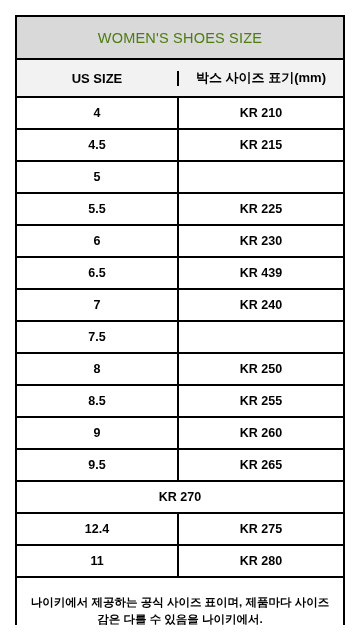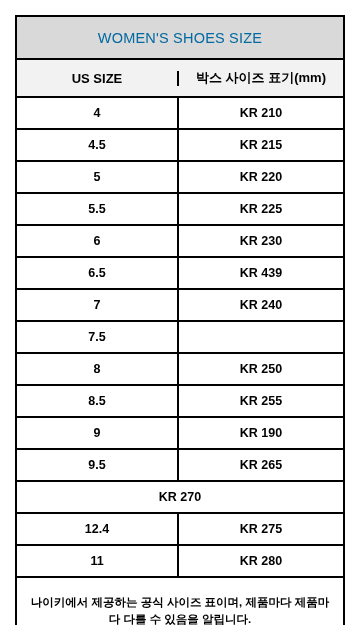--- a/index.html
+++ b/index.html
@@ -35,21 +35,21 @@
     border-bottom: 2px solid #000000;
     display: flex;
     align-items: center;
     justify-content: center;
     box-sizing: border-box;
   }
   .title-row .title-text {
     font-size: 14.5px;
     font-weight: 400;
     letter-spacing: 0.2px;
-    color: #0369a1;
+    color: #4d7c0f;
     text-align: center;
   }
 
   .header-row {
     height: 38px;
     flex: 0 0 38px;
     background: #f2f2f2;
     border-bottom: 2px solid #000000;
     display: flex;
     box-sizing: border-box;
@@ -138,21 +138,20 @@
       <div class="data-row">
         <div class="data-cell col-us">4</div>
         <div class="data-cell col-kr">KR 210</div>
       </div>
       <div class="data-row">
         <div class="data-cell col-us">4.5</div>
         <div class="data-cell col-kr">KR 215</div>
       </div>
       <div class="data-row">
         <div class="data-cell col-us">5</div>
-        <div class="data-cell col-kr">KR 220</div>
       </div>
       <div class="data-row">
         <div class="data-cell col-us">5.5</div>
         <div class="data-cell col-kr">KR 225</div>
       </div>
       <div class="data-row">
         <div class="data-cell col-us">6</div>
         <div class="data-cell col-kr">KR 230</div>
       </div>
       <div class="data-row">
@@ -169,37 +168,37 @@
       <div class="data-row">
         <div class="data-cell col-us">8</div>
         <div class="data-cell col-kr">KR 250</div>
       </div>
       <div class="data-row">
         <div class="data-cell col-us">8.5</div>
         <div class="data-cell col-kr">KR 255</div>
       </div>
       <div class="data-row">
         <div class="data-cell col-us">9</div>
-        <div class="data-cell col-kr">KR 190</div>
+        <div class="data-cell col-kr">KR 260</div>
       </div>
       <div class="data-row">
         <div class="data-cell col-us">9.5</div>
         <div class="data-cell col-kr">KR 265</div>
       </div>
       <div class="data-row">
         <div class="data-cell col-kr">KR 270</div>
       </div>
       <div class="data-row">
         <div class="data-cell col-us">12.4</div>
         <div class="data-cell col-kr">KR 275</div>
       </div>
       <div class="data-row">
         <div class="data-cell col-us">11</div>
         <div class="data-cell col-kr">KR 280</div>
       </div>
     </div>
 
   <div class="footer-row">
-    <div class="footer-line">나이키에서 제공하는 공식 사이즈 표이며, 제품마다 제품마다 다를 수 있음을 알립니다.</div>
+    <div class="footer-line">나이키에서 제공하는 공식 사이즈 표이며, 제품마다 사이즈감은 다를 수 있음을 나이키에서.</div>
 
   </div>
 
 </div>
 
 </body></html>

